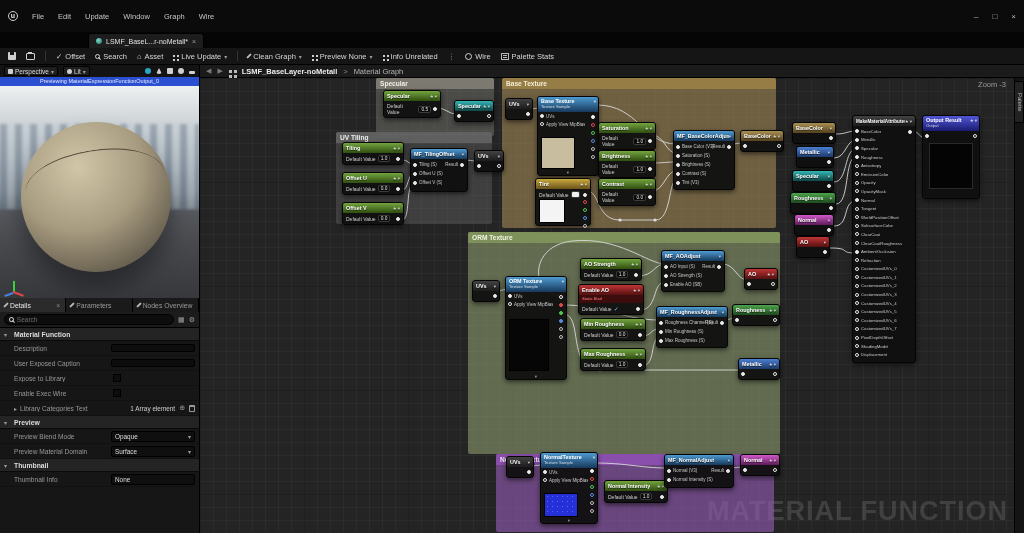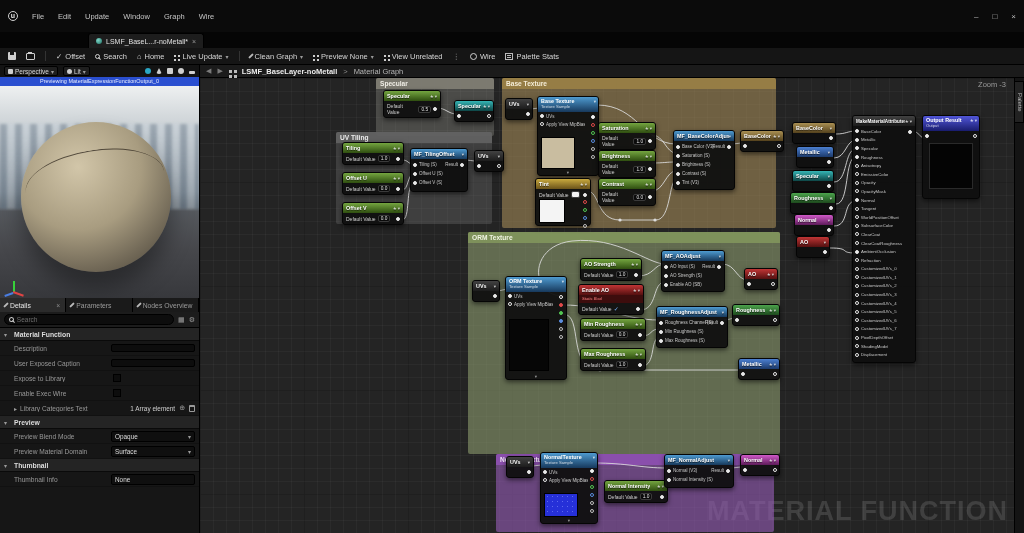--- a/index.html
+++ b/index.html
@@ -242,41 +242,41 @@
   <div class="tbtn">
       <span>✓</span>
       <span>Offset</span>
     </div>
   <div class="tbtn">
       <span class="mag"></span>
       <span>Search</span>
     </div>
   <div class="tbtn">
       <span>⌂</span>
-      <span>Home</span>
+      <span>Asset</span>
     </div>
   <div class="tbtn">
       <span class="ic-dots4"></span>
       <span>Live Update</span>
       <span class="caret">▾</span>
     </div>
   <span class="tsep"></span>
   <div class="tbtn">
       <span class="pen"></span>
       <span>Clean Graph</span>
       <span class="caret">▾</span>
     </div>
   <div class="tbtn">
       <span class="ic-dots4"></span>
       <span>Preview None</span>
       <span class="caret">▾</span>
     </div>
   <div class="tbtn">
       <span class="ic-dots4"></span>
-      <span>View Unrelated</span>
+      <span>Info Unrelated</span>
     </div>
   <span style="color:#9a9a9a;">⋮</span>
   <div class="tbtn">
       <span class="vic" style="width:7px;height:7px;background:none;border:1px solid #cfcfcf;"></span>
       <span>Wire</span>
     </div>
   <div class="tbtn">
       <span class="ic-log"></span>
       <span>Palette Stats</span>
     </div>

